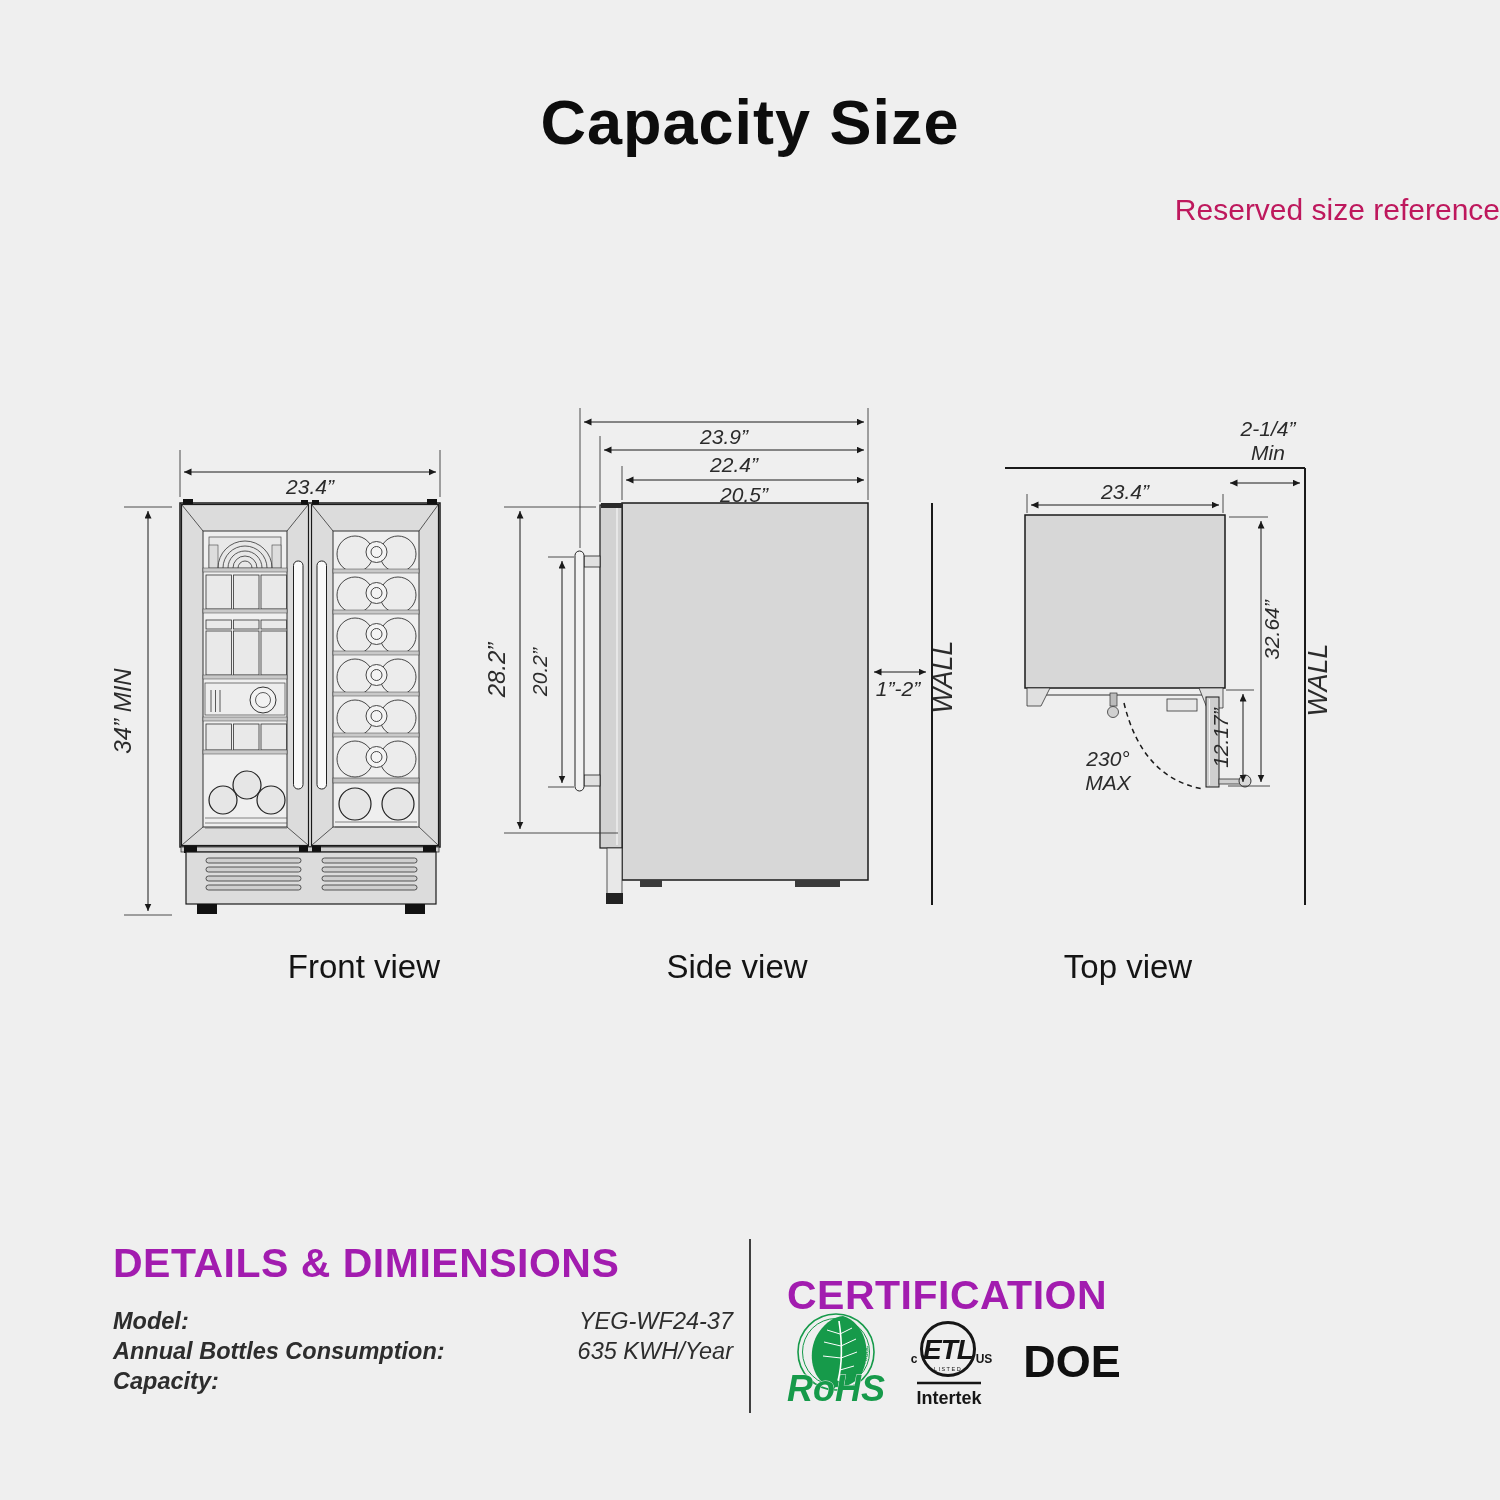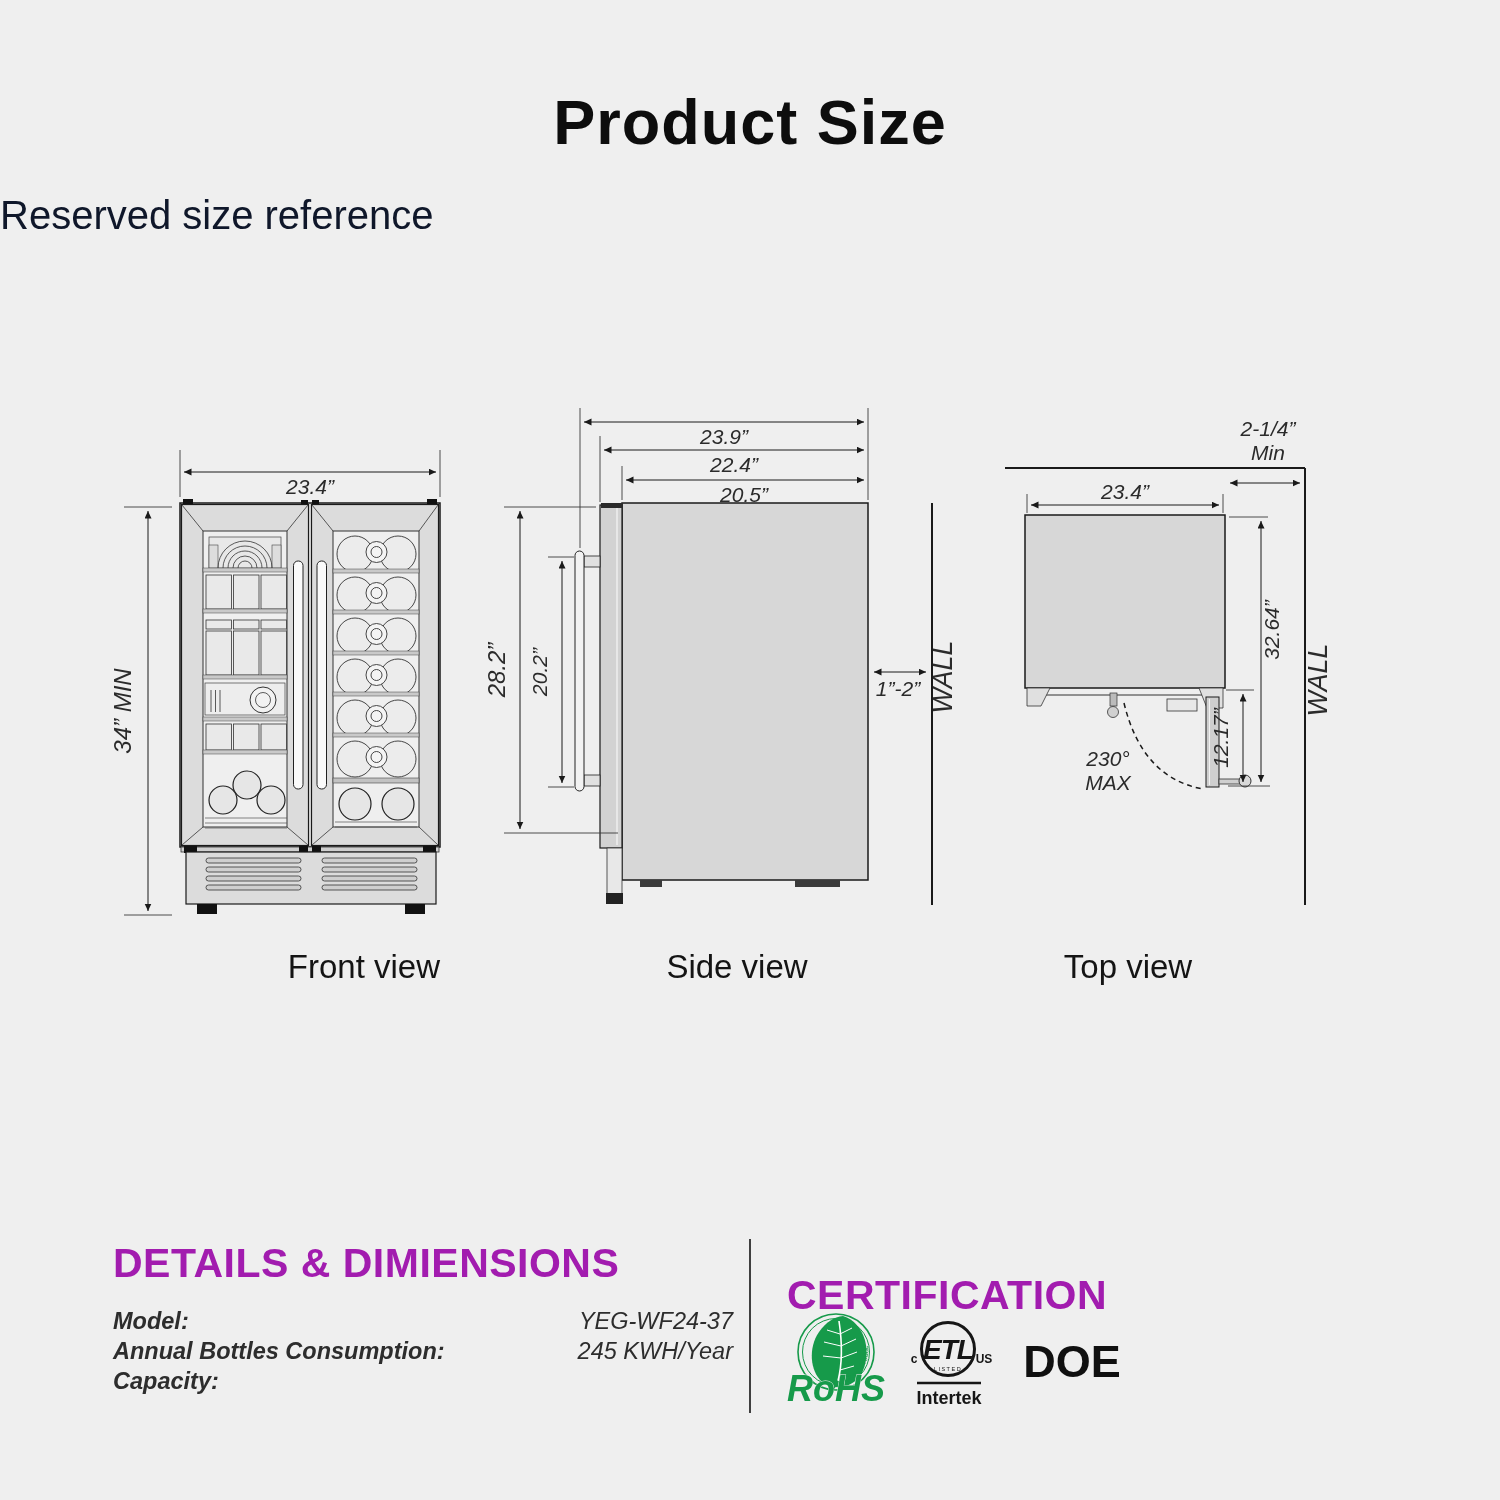--- a/index.html
+++ b/index.html
@@ -6,22 +6,22 @@
   #canvas {
     position:relative; width:1500px; height:1500px;
     background:#efefef; font-family:"Liberation Sans", sans-serif;
     overflow:hidden;
   }
   .title {
     position:absolute; top:86px; left:0; width:100%; text-align:center;
     font-size:63px; font-weight:700; color:#0d0d0d; letter-spacing:1px;
   }
   .subtitle {
-    position:absolute; top:193px; left:0; width:100%; text-align:left;
-    font-size:40px; font-weight:400; color:#0f172a;
+    position:absolute; top:193px; left:0; width:100%; text-align:right;
+    font-size:30px; font-weight:400; color:#be185d;
   }
   .view-label {
     position:absolute; top:948px; text-align:center;
     font-size:33px; color:#141414;
   }
   #front-label { left:180px; width:260px;text-align:right; }
   #side-label  { left:600px; width:274px; }
   #top-label   { left:998px; width:260px; }
   svg.diagram { position:absolute; left:0; top:0; }
   .dim   { font-family:"Liberation Sans",sans-serif; font-style:italic; font-size:21px; fill:#2b2b2b; text-anchor:middle; }
@@ -37,21 +37,21 @@
   .row  { display:flex; justify-content:space-between; }
   .row .lbl { font-weight:700; }
   .divider { position:absolute; left:749px; top:1239px; width:2px; height:174px; background:#3f3f3f; }
   .cert { position:absolute; left:787px; top:1272px; width:600px; }
 </style>
 </head>
 <body>
 
 <div id="canvas">
 
-  <div class="title">Product Size</div>
+  <div class="title">Capacity Size</div>
   <div class="subtitle">Reserved size reference</div>
 
   <svg class="diagram" width="1500" height="1500" viewBox="0 0 1500 1500">
     <defs>
       <marker id="ah" markerUnits="userSpaceOnUse" markerWidth="10" markerHeight="8" refX="7.5" refY="3.5" orient="auto-start-reverse">
         <path d="M0,0 L7.5,3.5 L0,7 Z" fill="#1a1a1a"></path>
       </marker>
       <path id="rohsArc" d="M 845,1382 A 33 33 0 0 0 868,1346" fill="none"></path>
     </defs>
 
@@ -384,21 +384,21 @@
 
   <div class="details">
     <div class="sec-heading">DETAILS &amp; DIMIENSIONS</div>
     <div class="rows">
       <div class="row">
         <span class="lbl">Model:</span>
         <span class="val">YEG-WF24-37</span>
       </div>
       <div class="row">
         <span class="lbl">Annual Bottles Consumption:</span>
-        <span class="val">245 KWH/Year</span>
+        <span class="val">635 KWH/Year</span>
       </div>
       <div class="row">
         <span class="lbl">Capacity:</span>
       </div>
     </div>
   </div>
 
   <div class="divider"></div>
 
   <div class="cert">

